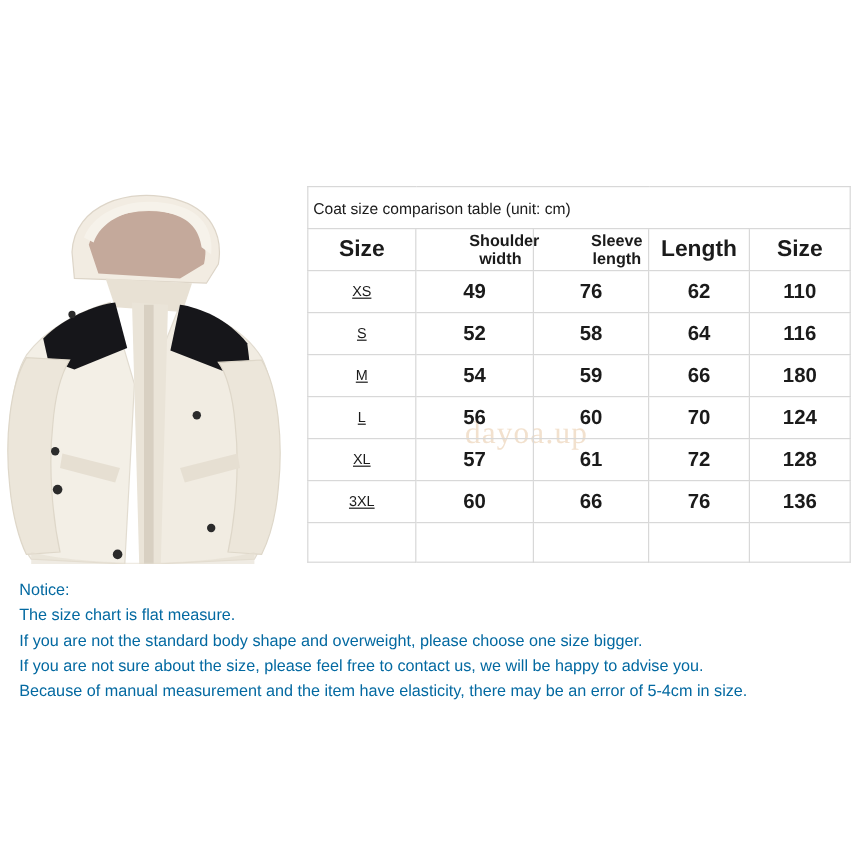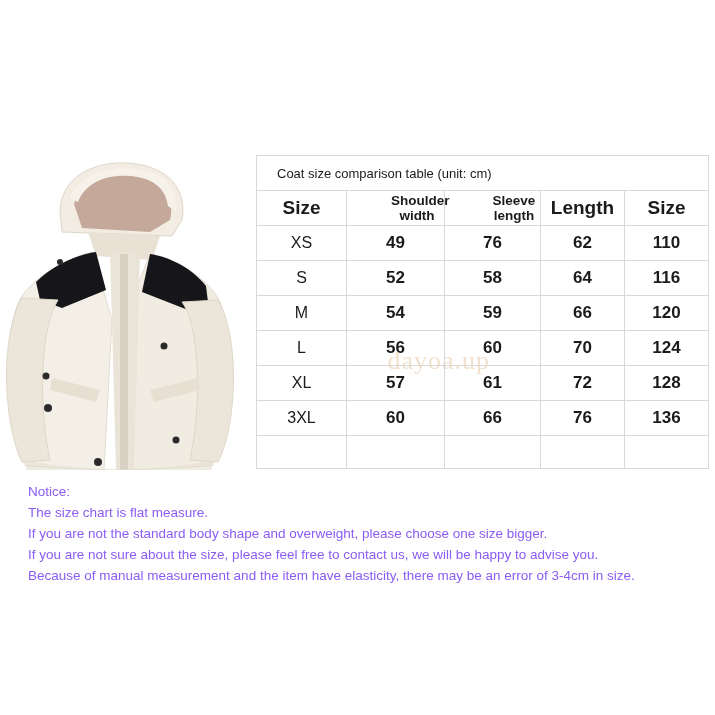--- a/index.html
+++ b/index.html
@@ -70,62 +70,63 @@
   table.size-table td {
     border: 1px solid #d8d8d8;
     text-align: center;
     color: #1b1b1b;
     background: transparent;
   }
   .caption-cell {
     border: 1px solid #d8d8d8 !important;
     height: 32px;
     text-align: left !important;
-    padding-left: 20px;
+    padding-left: 4px;
     font-size: 13px;
     color: #777777;
   }
   .head-row td {
     height: 32px;
     font-size: 19px;
     font-weight: bold;
     color: #111111;
   }
   .head-row td.small {
     font-size: 13.5px;
     font-weight: bold;
     padding-left: 44px;
   }
   .data-row td {
     height: 32px;
   }
   .data-row td.sz {
-    font-size: 16px;
+    font-size: 12px;
+    text-decoration: underline;
   }
   .data-row td.num {
     font-size: 17px;
     font-weight: bold;
     text-align: center;
   }
   .blank-row td {
     height: 30px;
   }
   col.c1 { width: 90px; }
   col.c2 { width: 98px; }
   col.c3 { width: 96px; }
   col.c4 { width: 84px; }
   col.c5 { width: 84px; }
 
   
   .notice {
     position: absolute;
-    left: 28px;
+    left: 16px;
     top: 481px;
     width: 670px;
-    color: #8b5cf6;
+    color: #0369a1;
     font-size: 13.5px;
     line-height: 21px;
   }
   .notice div {
     white-space: nowrap;
   }
 </style>
 </head>
 <body>
 
@@ -209,21 +210,21 @@
           <td class="num">52</td>
           <td class="num">58</td>
           <td class="num">64</td>
           <td class="num">116</td>
         </tr>
         <tr class="data-row">
           <td class="sz">M</td>
           <td class="num">54</td>
           <td class="num">59</td>
           <td class="num">66</td>
-          <td class="num">120</td>
+          <td class="num">180</td>
         </tr>
         <tr class="data-row">
           <td class="sz">L</td>
           <td class="num">56</td>
           <td class="num">60</td>
           <td class="num">70</td>
           <td class="num">124</td>
         </tr>
         <tr class="data-row">
           <td class="sz">XL</td>
@@ -249,16 +250,16 @@
         </tr>
       </tbody>
     </table>
   </div>
 
   <div class="notice">
     <div>Notice:</div>
     <div>The size chart is flat measure.</div>
     <div>If you are not the standard body shape and overweight, please choose one size bigger.</div>
     <div>If you are not sure about the size, please feel free to contact us, we will be happy to advise you.</div>
-    <div>Because of manual measurement and the item have elasticity, there may be an error of 3-4cm in size.</div>
+    <div>Because of manual measurement and the item have elasticity, there may be an error of 5-4cm in size.</div>
   </div>
 
 </div>
 
 </body></html>

